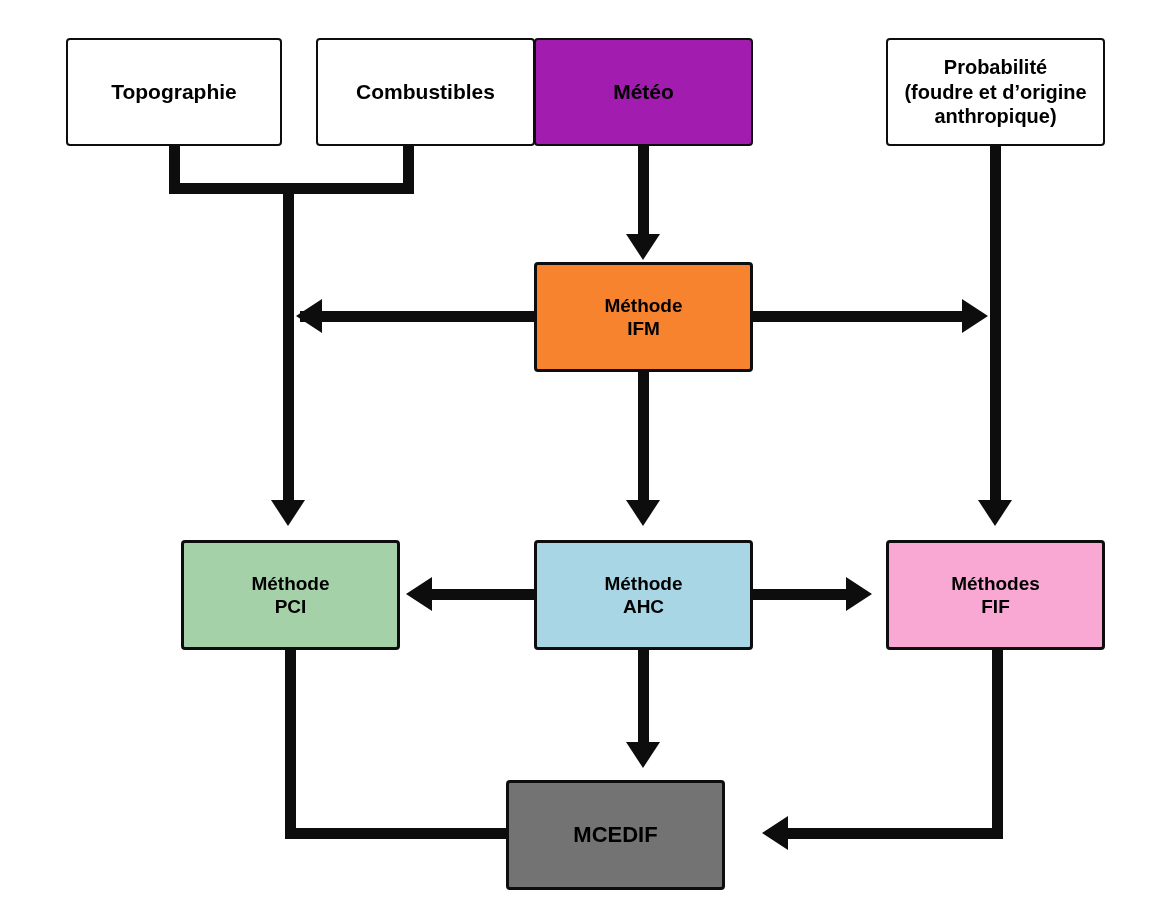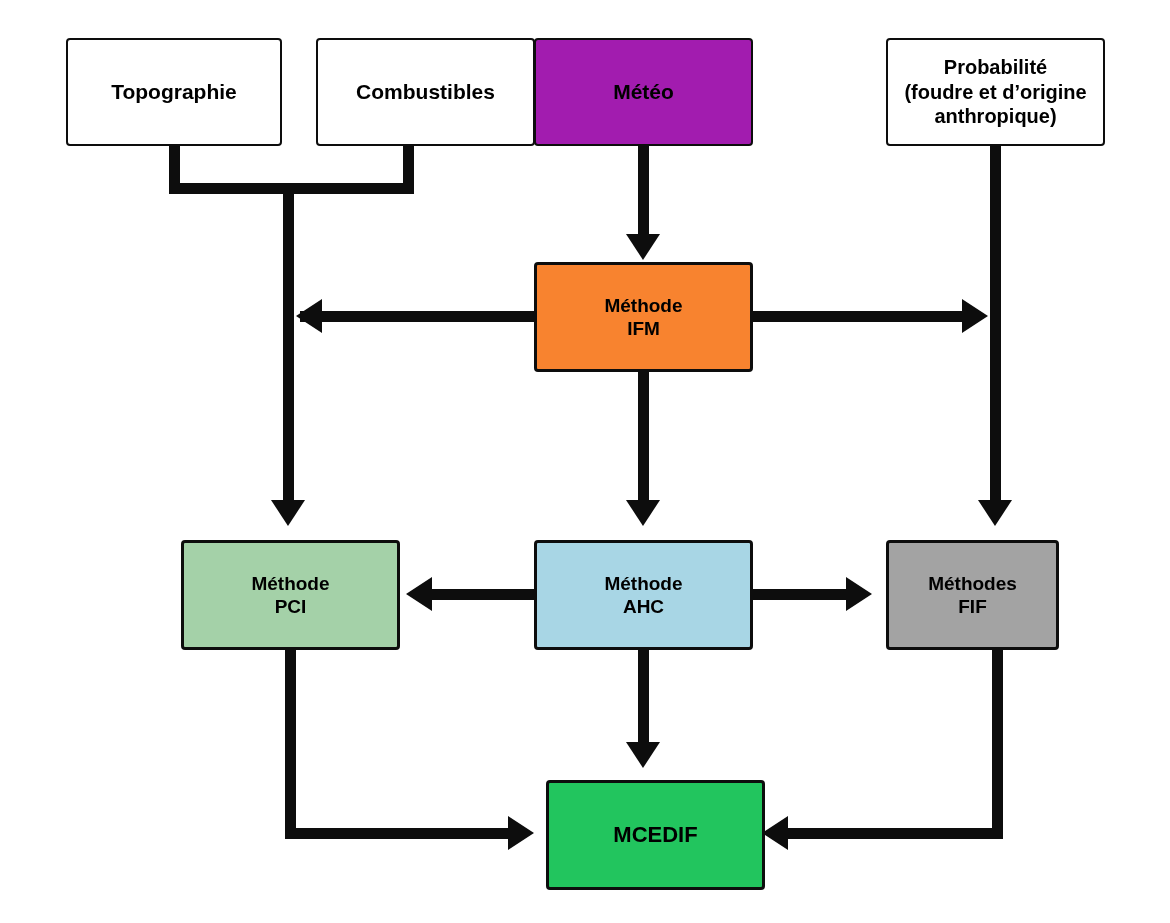--- a/index.html
+++ b/index.html
@@ -147,22 +147,22 @@
   <div class="node method" style="left:181px; top:540px; width:219px; height:110px; background:#A4D1A8;">
     <span class="label">Méthode
 PCI</span>
   </div>
 
   <div class="node method" style="left:534px; top:540px; width:219px; height:110px; background:#A8D6E5;">
     <span class="label">Méthode
 AHC</span>
   </div>
 
-  <div class="node method" style="left:886px; top:540px; width:173px; height:110px; background:#a3a3a3;">
+  <div class="node method" style="left:886px; top:540px; width:219px; height:110px; background:#f9a8d4;">
     <span class="label">Méthodes
 FIF</span>
   </div>
 
-  <div class="node result" style="left:546px; top:780px; width:219px; height:110px; background:#22c55e;">
+  <div class="node result" style="left:506px; top:780px; width:219px; height:110px; background:#737373;">
     <span class="label">MCEDIF</span>
   </div>
 
 </div>
 
 </body></html>

